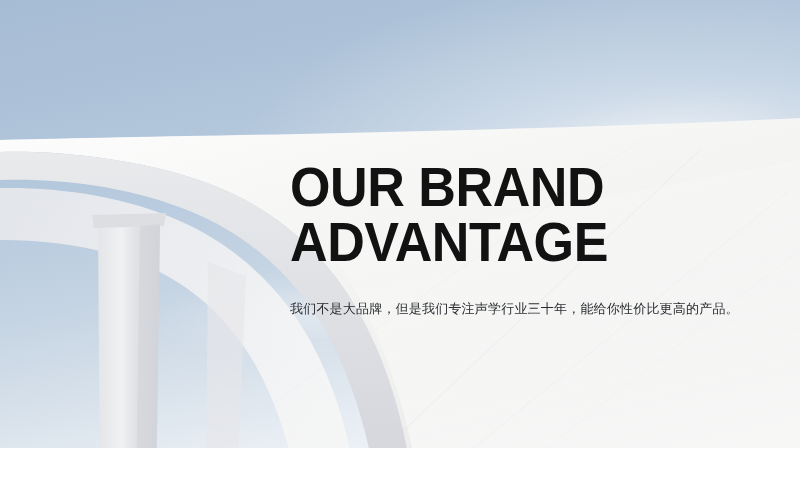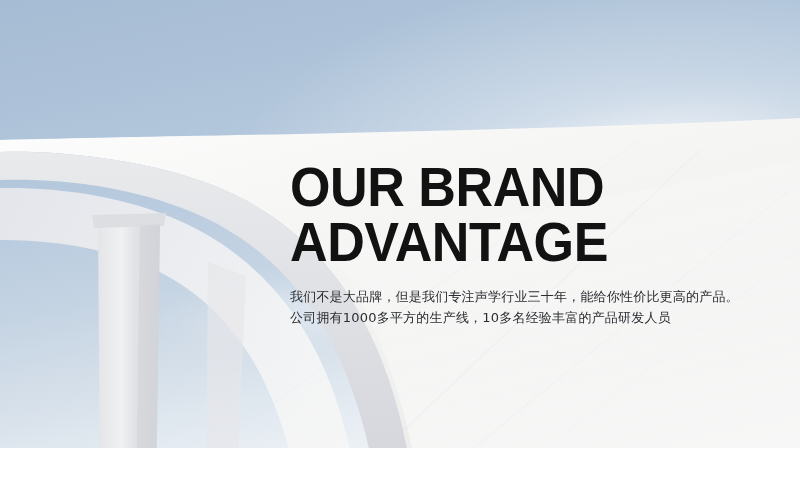--- a/index.html
+++ b/index.html
@@ -95,21 +95,21 @@
   .subhead {
     margin: 14px 0 0 0;
     color: #14161a;
     font-family: "Liberation Sans", sans-serif;
     font-weight: 700;
     font-size: 20px;
     line-height: 1.2;
     letter-spacing: -0.1px;
   }
   .body-copy {
-    margin: 16px 0 0 0;
+    margin: 28px 0 0 0;
     color: #2a2c30;
     font-family: "DejaVu Sans", "Liberation Sans", sans-serif;
     font-size: 13px;
     line-height: 21.5px;
     letter-spacing: 0.2px;
   }
   .body-copy .line { display: block; }
 </style>
 </head>
 <body>
@@ -192,17 +192,16 @@
       <path d="M250,420 L640,140" stroke="#dcdee2" stroke-width="1" fill="none"></path>
       <path d="M480,500 L800,250" stroke="#e2e4e7" stroke-width="1" fill="none"></path>
     </g>
   </svg>
 
   <div class="content">
     <h1 class="headline">OUR BRAND
 ADVANTAGE</h1>
     <div class="body-copy">
       <span class="line">我们不是大品牌，但是我们专注声学行业三十年，能给你性价比更高的产品。</span>
-      <span class="line">公司拥有1000多平方的生产线，10多名经验丰富的产品研发人员</span>
     </div>
   </div>
 
 </div>
 
 </body></html>

